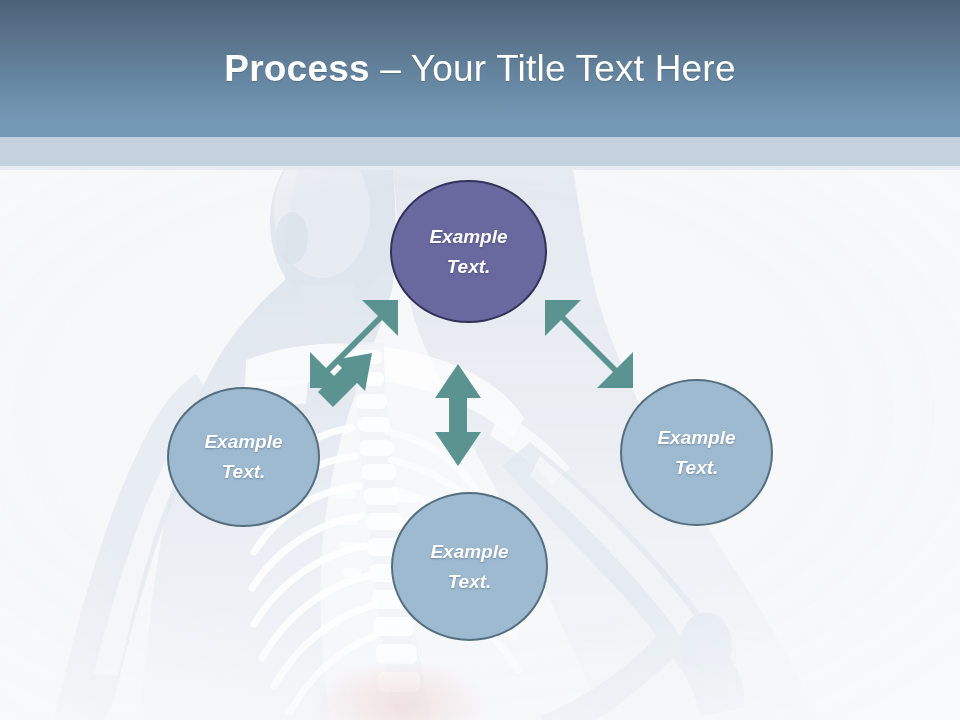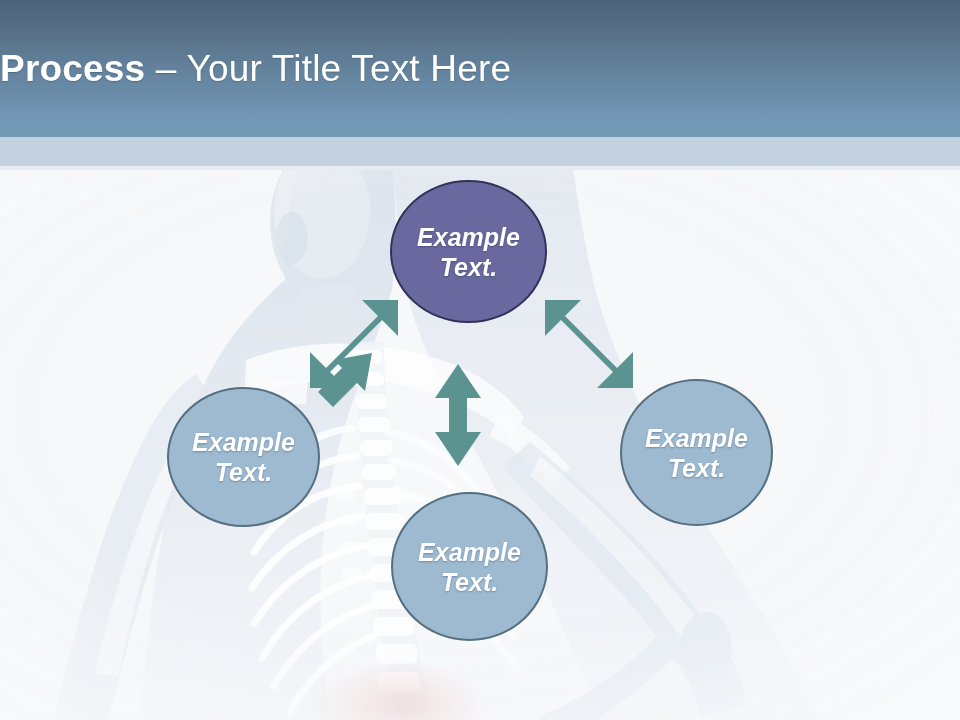--- a/index.html
+++ b/index.html
@@ -26,21 +26,21 @@
     left: 0; top: 0;
     width: 960px;
     height: 137px;
     background: linear-gradient(to bottom, #4b6278 0%, #587087 22%, #6585a0 56%, #7398b6 88%, #7499b7 100%);
   }
   .title {
     position: absolute;
     left: 0;
     top: 46px;
     width: 960px;
-    text-align: left;
+    text-align: center;
     color: #ffffff;
     font-size: 37px;
     line-height: 46px;
     letter-spacing: 0.2px;
     white-space: nowrap;
     text-shadow: 0 1px 1px rgba(30,50,70,0.28);
   }
   .title .t-strong { font-weight: bold; }
   .title .t-light  { font-weight: normal; }
 
@@ -90,21 +90,21 @@
     position: absolute;
     border-radius: 50%;
     display: flex;
     flex-direction: column;
     align-items: center;
     justify-content: center;
     text-align: center;
     color: #ffffff;
     font-style: italic;
     font-weight: bold;
-    font-size: 25px;
+    font-size: 19px;
     line-height: 30px;
     box-sizing: border-box;
     text-shadow: 0 1px 2px rgba(20,30,50,0.30);
   }
   .node .line { display: block; white-space: nowrap; }
 
   .node-top {
     left: 390px; top: 180px;
     width: 157px; height: 143px;
     background: #6a699f;

